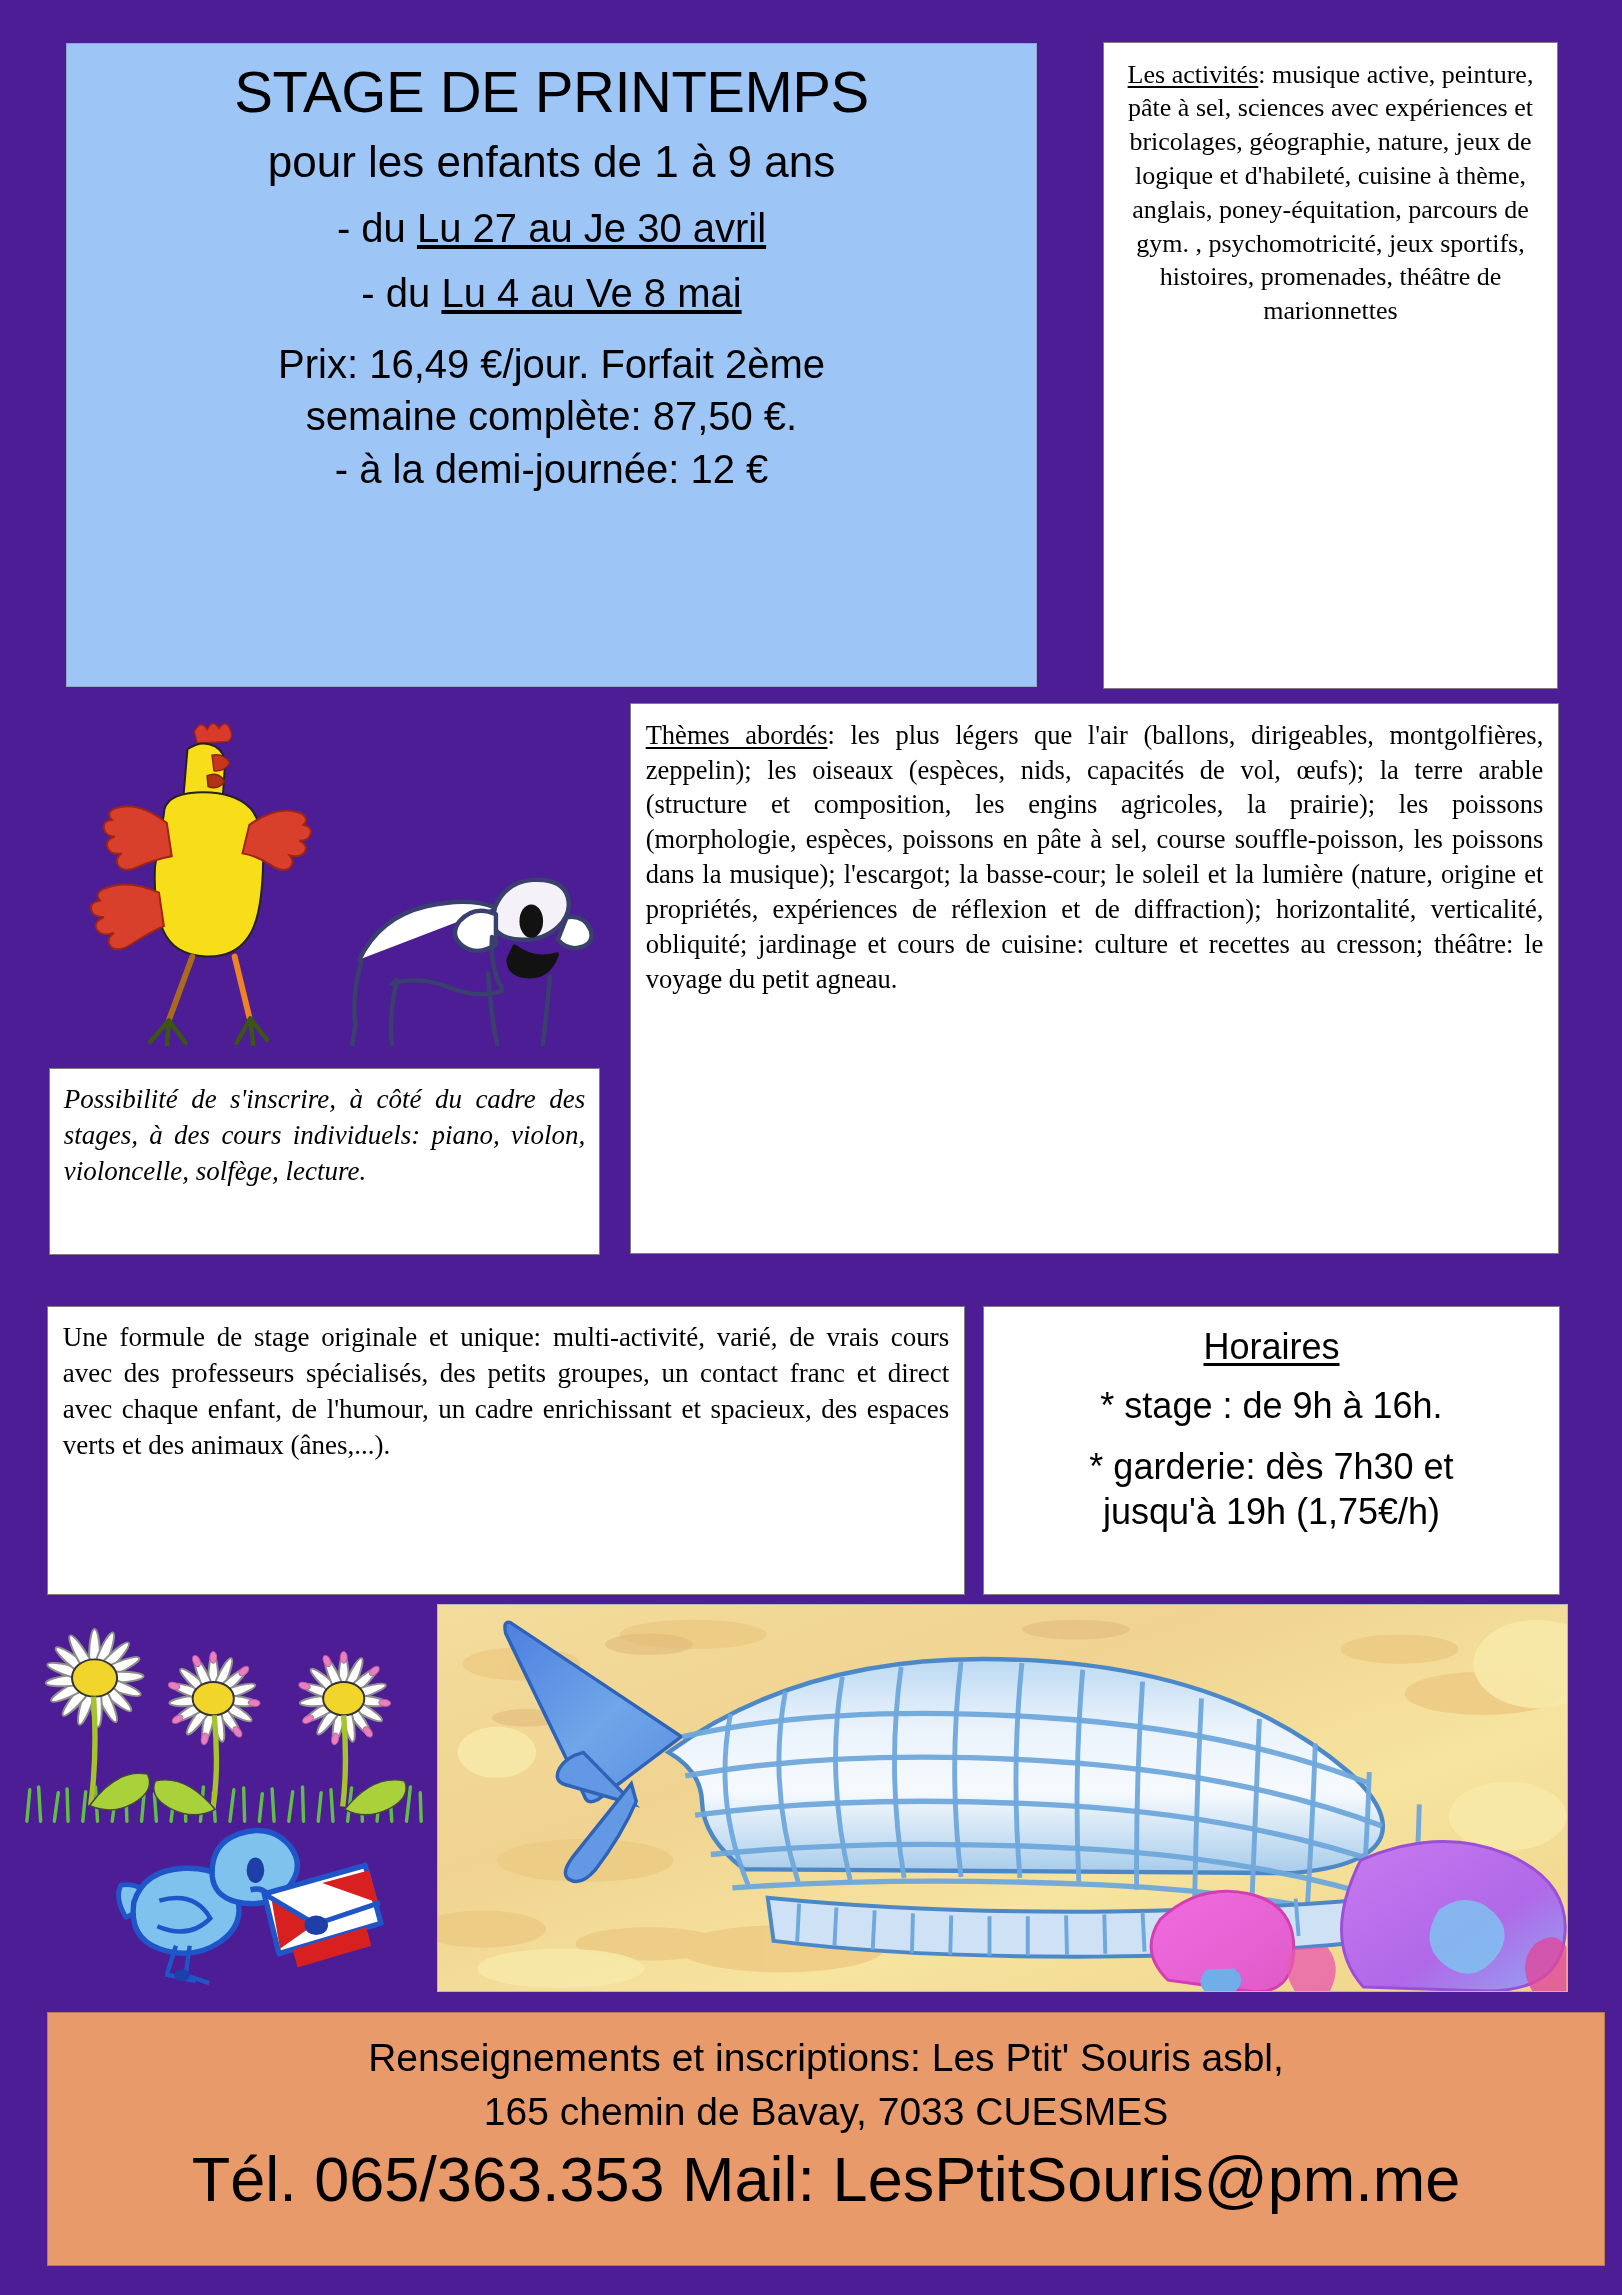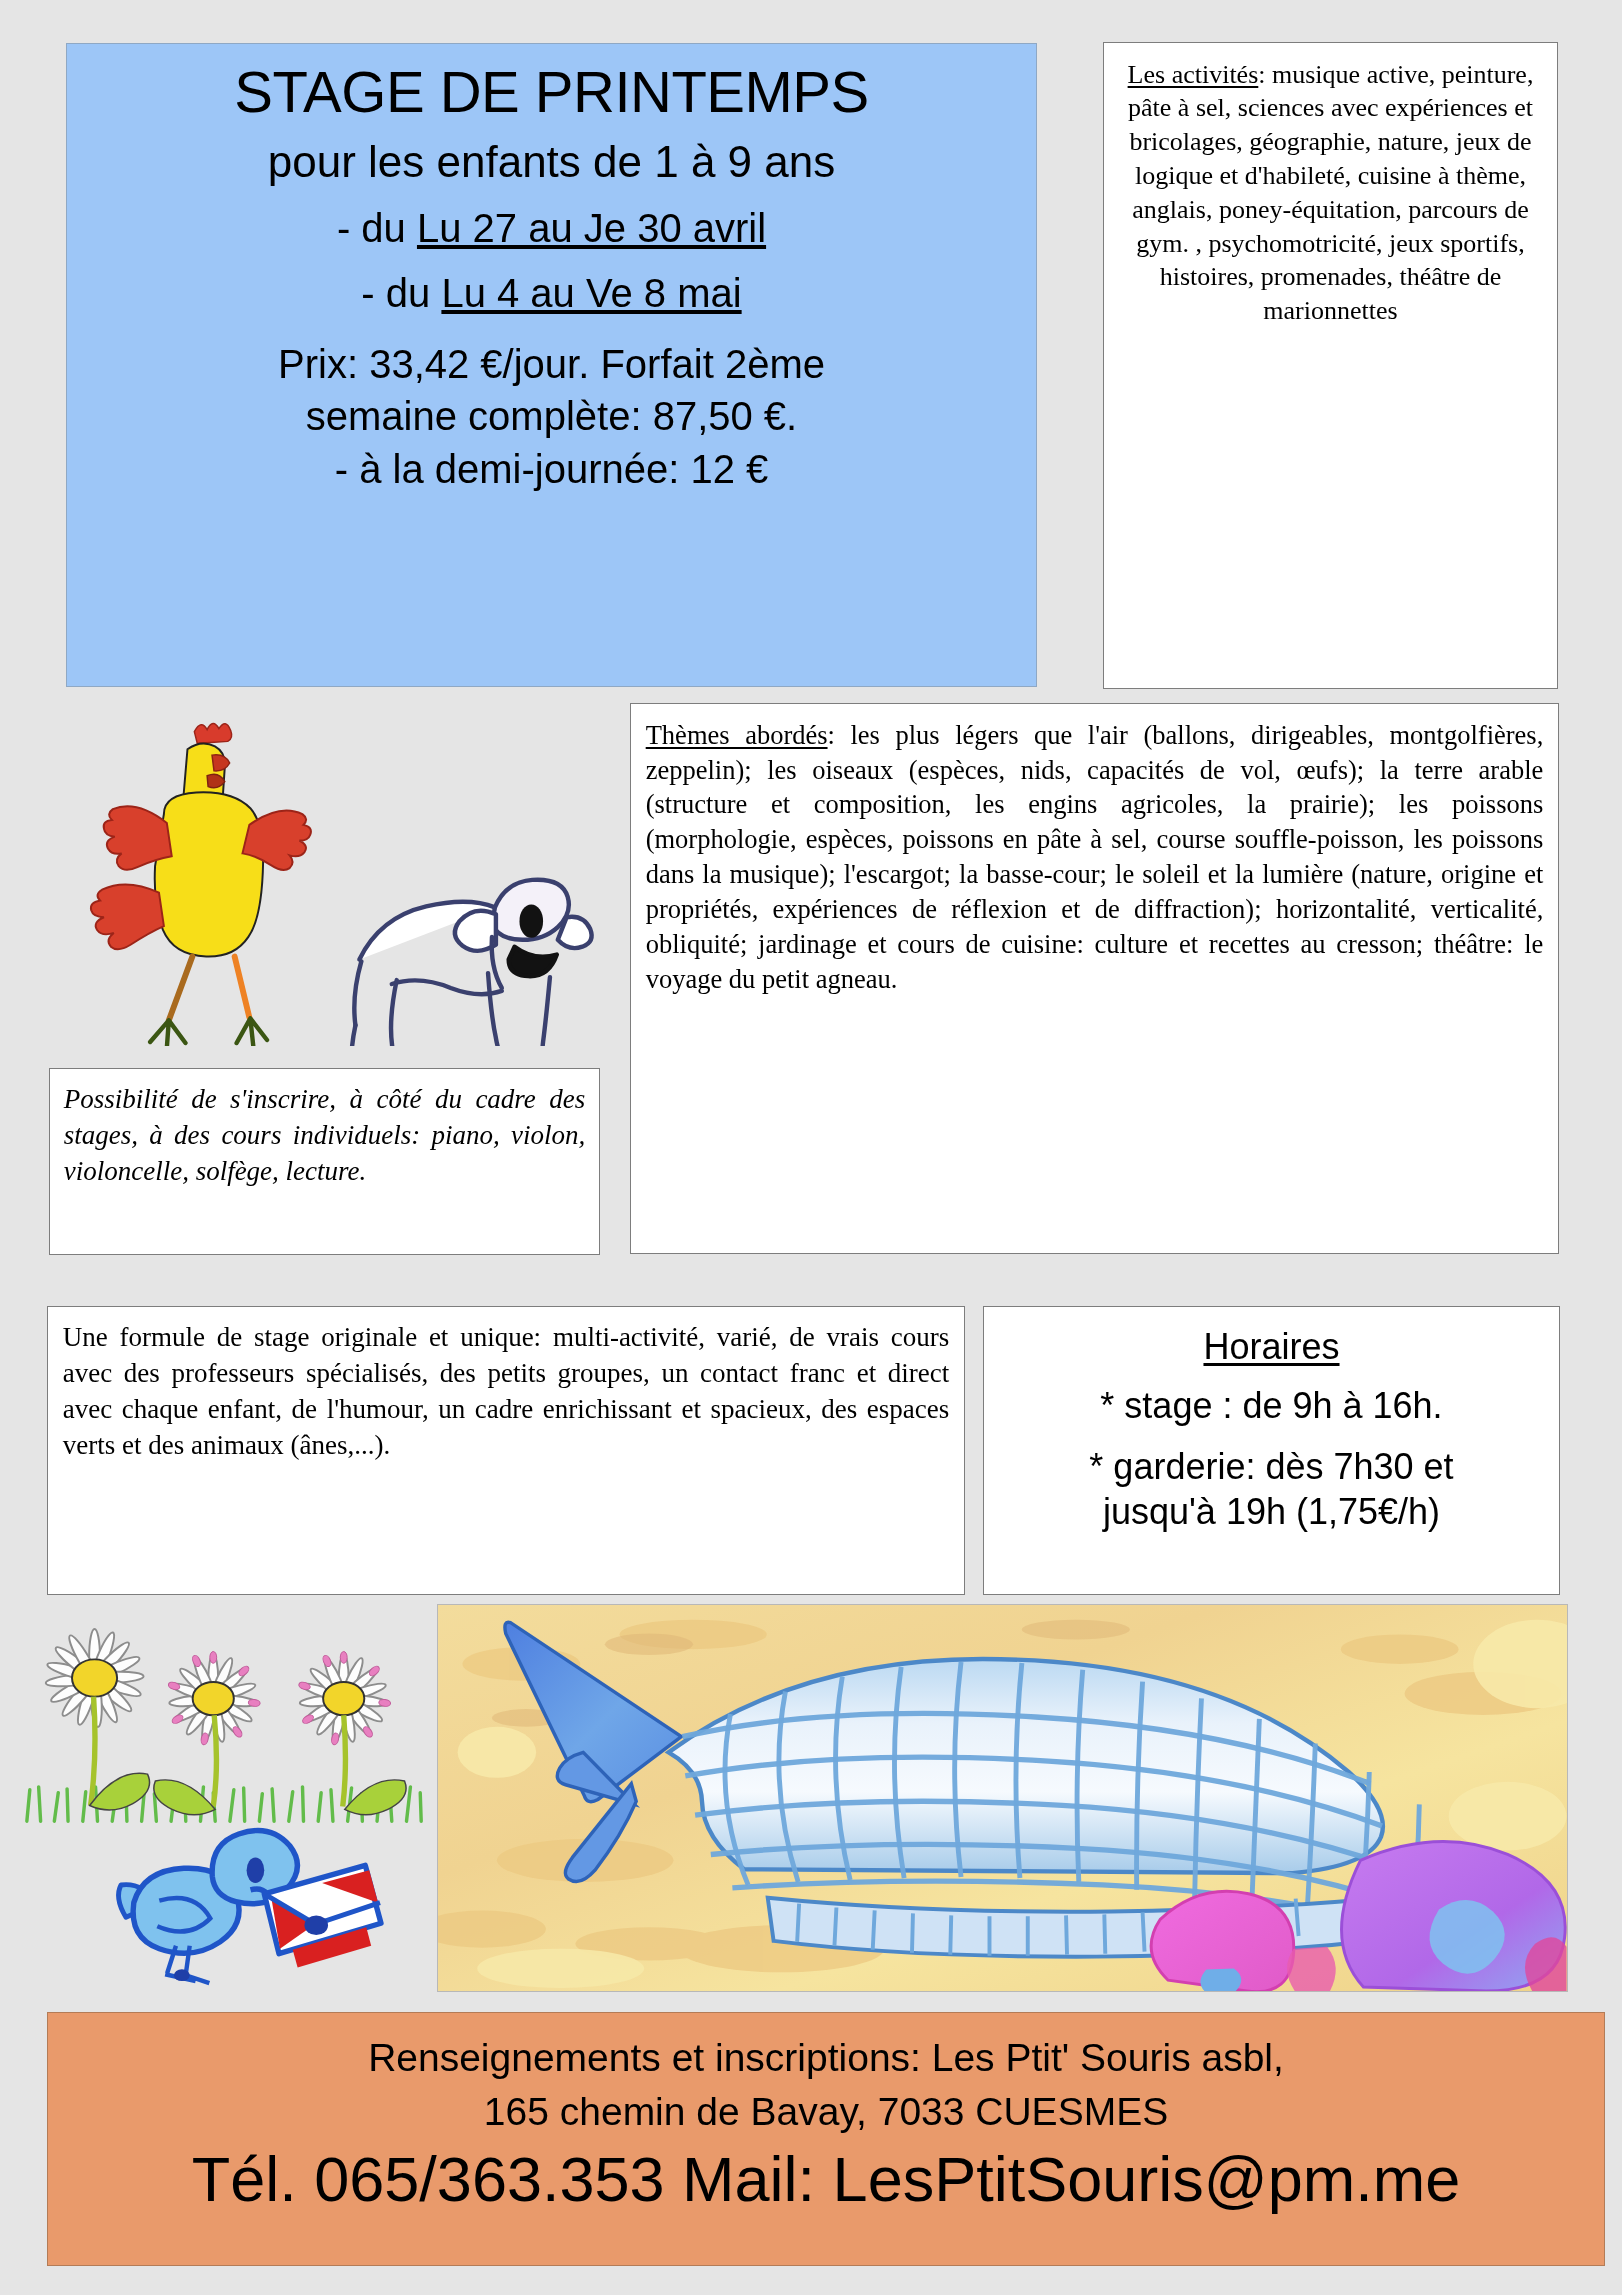--- a/index.html
+++ b/index.html
@@ -1,17 +1,17 @@
 <!DOCTYPE html>
 <html style="font-size:7.9px"><head>
 <meta charset="utf-8">
 <style>
   html,body{margin:0;padding:0;background:#ffffff;}
   body{width:1622px;height:2295px;position:relative;font-family:"Liberation Sans",sans-serif;-webkit-font-smoothing:antialiased;}
-  .page{position:absolute;inset:0;background:#e5e5e5;overflow:hidden;}
+  .page{position:absolute;inset:0;background:#4c1d95;overflow:hidden;}
   .box{position:absolute;box-sizing:border-box;}
   .framed{border:1px solid #7d7d7d;background:#fff;}
 
   
   #title-box{left:66px;top:43px;width:971px;height:644px;background:#9DC6F7;border:1px solid #8fa8c4;
              display:flex;flex-direction:column;align-items:center;justify-content:flex-start;padding:8.8px 10.8px 4.9px;}
   #title-main{font-size:58px;line-height:1.12;letter-spacing:-0.5px;color:#000;white-space:nowrap;margin-top:6.9px;}
   #title-sub{font-size:44px;line-height:1.16;color:#000;white-space:nowrap;margin-top:11.8px;}
   .date-line{font-size:40px;line-height:1.2;color:#000;white-space:nowrap;margin-top:16.7px;align-self:center;}
   .date-line .u{text-decoration:underline;text-underline-offset:2.9px;}
@@ -70,21 +70,21 @@
 
     <div class="date-line">
       <span>- du </span><span class="u">Lu 27 au Je 30 avril</span>
     </div>
 
     <div class="date-line">
       <span>- du </span><span class="u">Lu 4 au Ve 8 mai</span>
     </div>
 
     <div id="price-block">
-      <div>Prix:  33,42 €/jour.  Forfait 2ème</div>
+      <div>Prix:  16,49 €/jour.  Forfait 2ème</div>
       <div>semaine complète: 87,50 €.</div>
     </div>
     <div id="price-line3">- à la demi-journée: 12 €</div>
   </div>
 
   <div class="box framed" id="activities-box">
     <span class="hd">Les activités</span><span>: </span><span>musique active, peinture, pâte à sel, sciences avec expériences et bricolages, géographie, nature, jeux de logique et d'habileté, cuisine à thème, anglais, poney-équitation, parcours de gym. , psychomotricité, jeux sportifs, histoires, promenades, théâtre de marionnettes</span>
   </div>
 
   <div class="box" id="animals-art">

